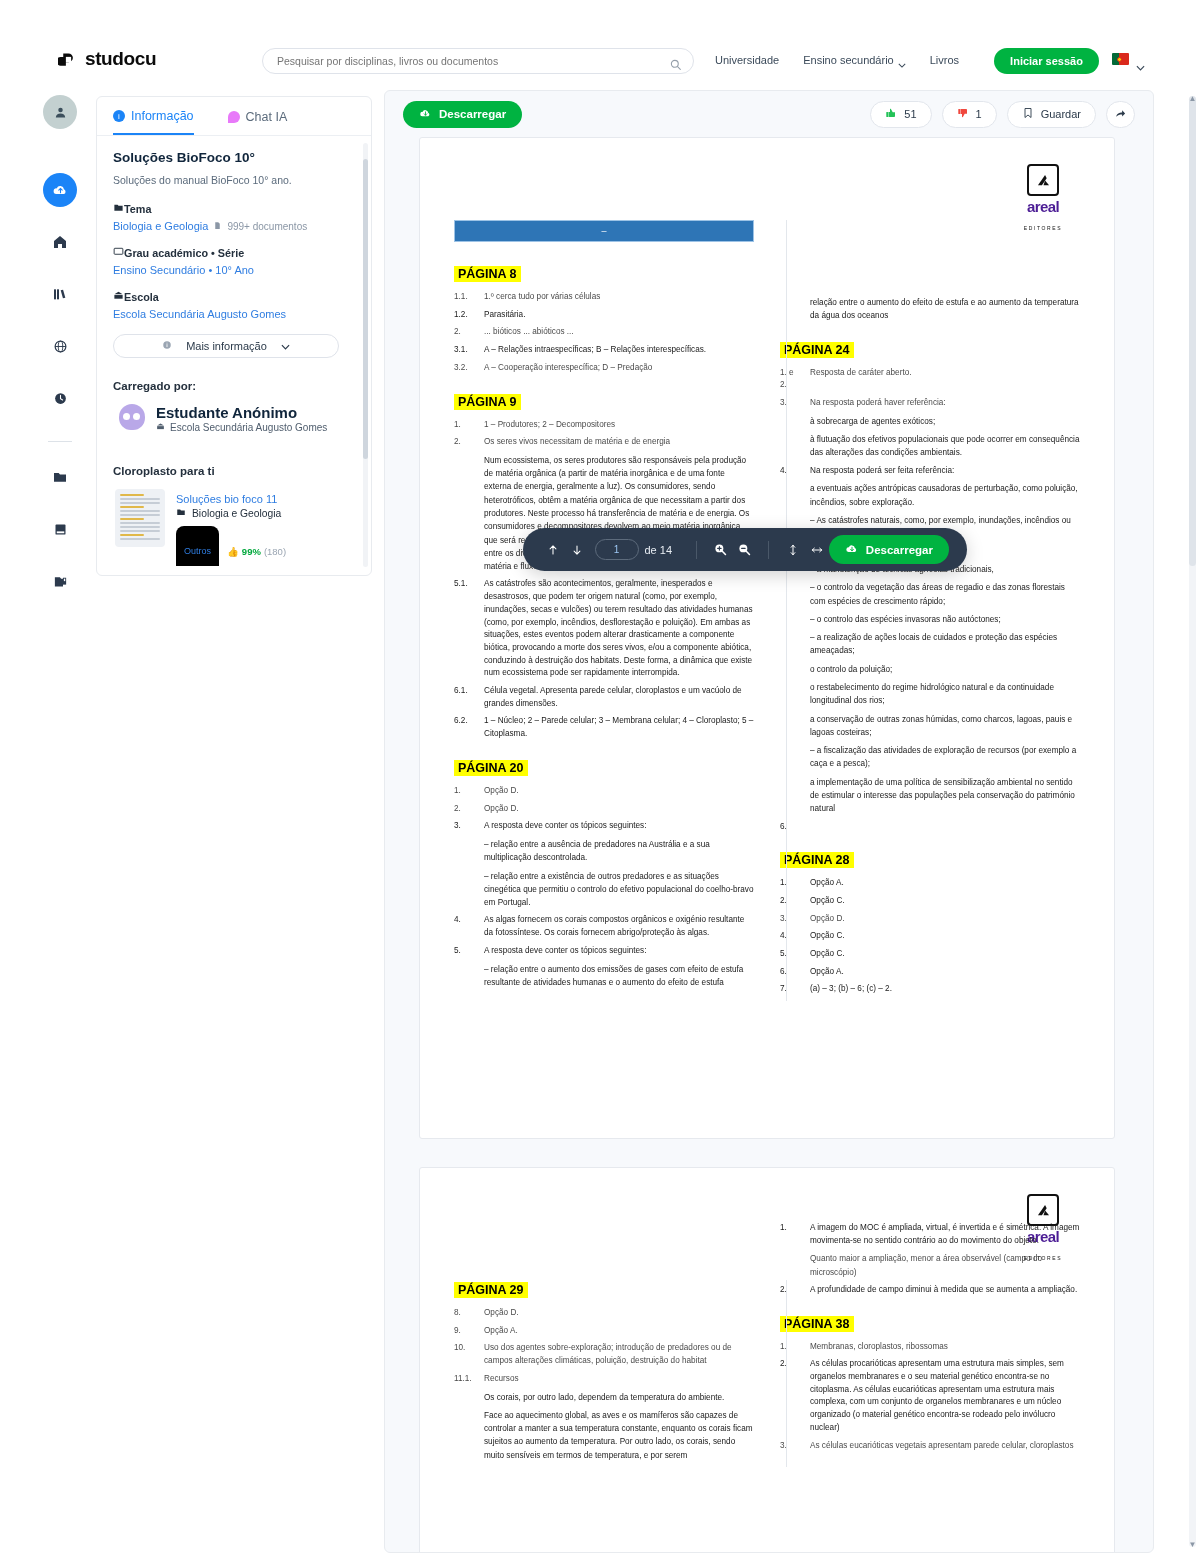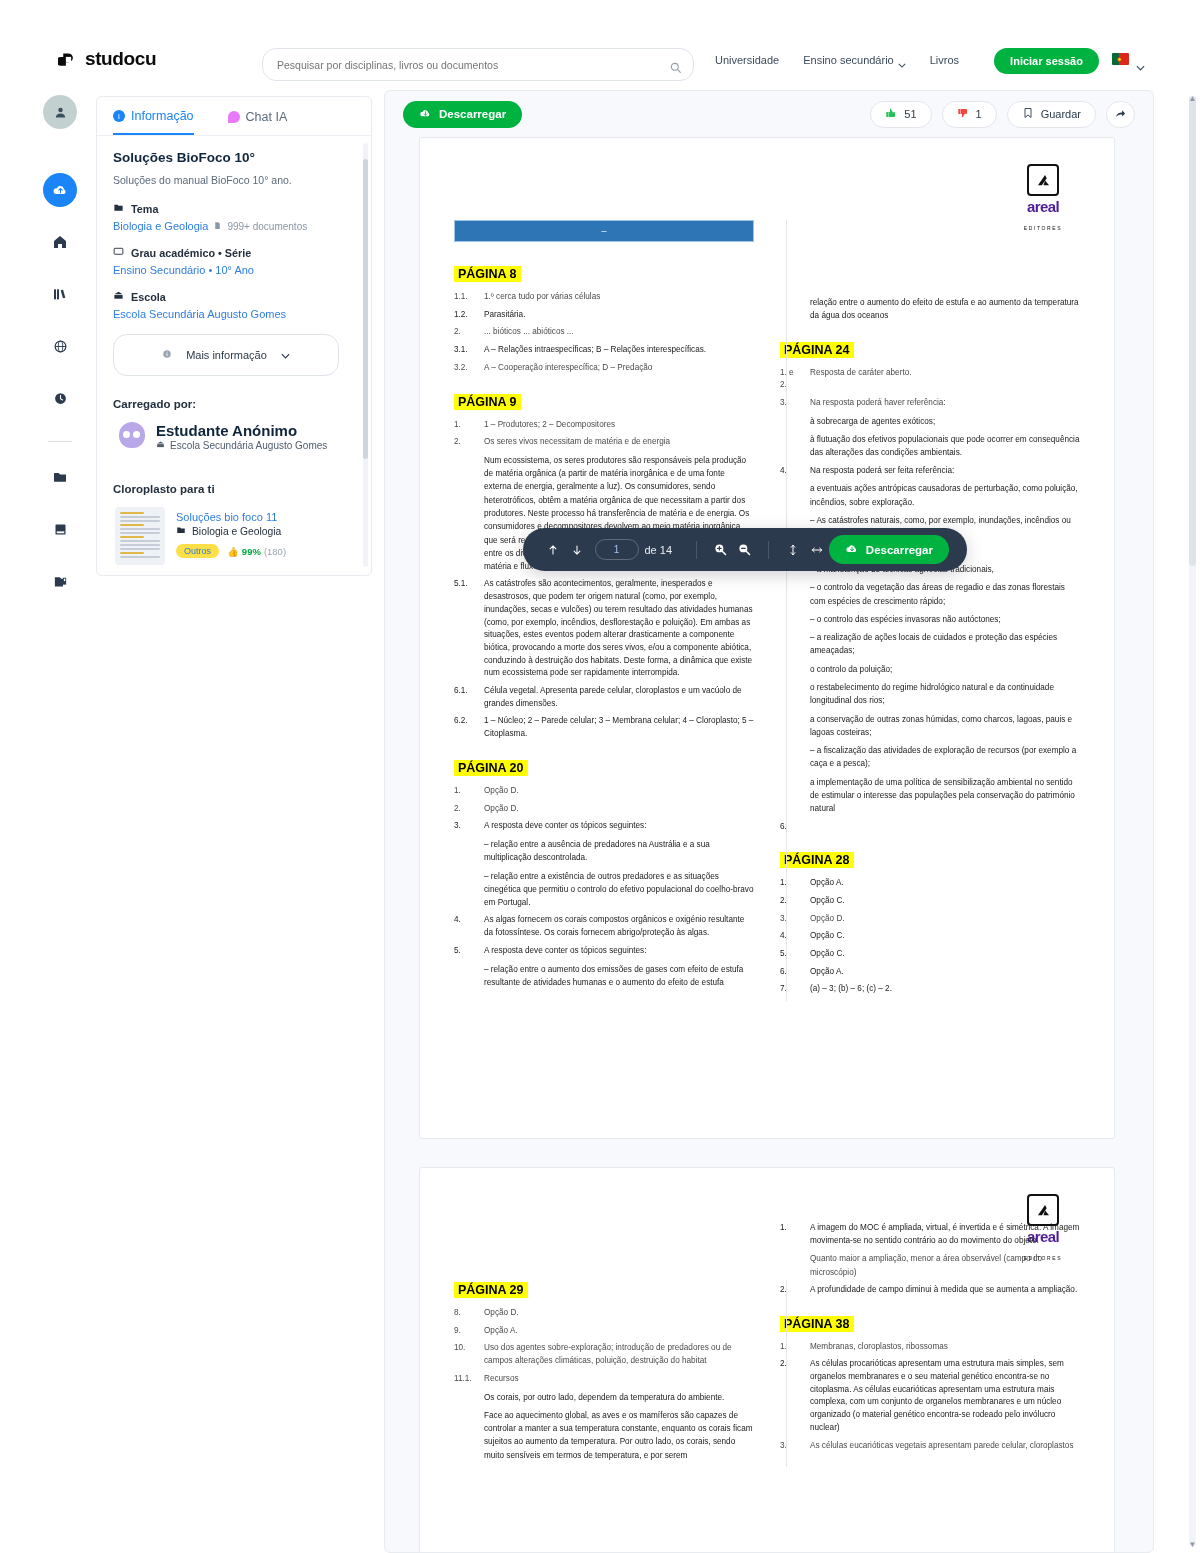--- a/index.html
+++ b/index.html
@@ -14,21 +14,21 @@
   
   .topnav{
     position:absolute; top:0; left:0; width:1200px; height:90px;
     background:#fff; display:flex; align-items:center;
   }
   .logo-wrap{ position:absolute; left:58px; top:48px; display:flex; align-items:center; gap:6px;}
   .logo-mark{ width:21px;height:21px; position:relative;}
   .logo-text{ font-size:19px; font-weight:bold; letter-spacing:-0.4px; color:#0b0b0b;}
 
   .search-box{
-    position:absolute; left:262px; top:48px; width:432px; height:33px;
+    position:absolute; left:262px; top:48px; width:432px; height:26px;
     border:1px solid #dfe3ea; border-radius:14px; background:#fff;
     display:flex; align-items:center; padding:0 12px;
   }
   .search-box input{
     border:0; outline:0; flex:1; font-size:10.5px; color:#6b7280;
     font-family:"Liberation Sans", sans-serif; background:transparent;
   }
   .search-ico{ width:11px;height:11px; flex:0 0 auto; opacity:.65;}
 
   .nav-links{ position:absolute; left:715px; top:54px; display:flex; align-items:center; gap:24px;}
@@ -63,43 +63,43 @@
   .tabs{ display:flex; gap:34px; padding:12px 16px 0; border-bottom:1px solid #eceff3; position:relative;}
   .tab{ font-size:12.5px; display:flex; align-items:center; gap:6px; padding-bottom:10px; cursor:pointer; color:#5b6b7c;}
   .tab.active{ color:#1b84f7; border-bottom:2px solid #1b84f7;}
   .tab-dot{ width:12px;height:12px;border-radius:50%; display:inline-flex;align-items:center;justify-content:center; font-size:8px; color:#fff;}
   .dot-info{ background:#1b84f7;}
   .dot-ai{ background:#e879f9; border-radius:50% 50% 50% 0;}
 
   .side-body{ padding:14px 16px 0; position:relative; height:430px; overflow:hidden;}
   .side-title{ font-size:13.5px; font-weight:bold; color:#10253b; margin:0 0 9px;}
   .side-sub{ font-size:10.5px; color:#5b6b7c; margin:0 0 16px;}
-  .meta-label{ display:flex; align-items:center; gap:7px; font-size:10.8px; color:#24303d; margin:0 0 5px; font-weight:600;}
+  .meta-label{ display:flex; align-items:center; font-size:10.8px; color:#24303d; margin:0 0 5px; font-weight:600;}
   .meta-val{ font-size:11px; color:#2f7de1; margin:0 0 14px; display:flex; align-items:center; gap:5px; cursor:pointer;}
   .meta-count{ color:#8b97a6; font-size:10px;}
   .more-btn{
-    width:226px;height:42px;border:1px solid #dfe3ea;border-radius:14px;background:#fff;
+    width:226px;height:24px;border:1px solid #dfe3ea;border-radius:14px;background:#fff;
     display:flex;align-items:center;justify-content:center;gap:14px;font-size:11px;color:#2b3a4a;
     margin:6px 0 22px; cursor:pointer; font-family:"Liberation Sans", sans-serif;
   }
   .sec-head{ font-size:11.5px; font-weight:600; color:#24303d; margin:0 0 12px;}
   .uploader{ display:flex; align-items:flex-start; gap:11px; margin:0 0 32px; padding-left:6px;}
   .up-av{ width:26px;height:26px;border-radius:50% 50% 46% 46%; background:#b9a8e8; position:relative; flex:0 0 auto;}
   .up-av:before,.up-av:after{content:"";position:absolute;top:9px;width:7px;height:7px;border-radius:50%;background:#fff;}
   .up-av:before{left:4px;} .up-av:after{left:14px;}
   .up-name{ font-size:15px;font-weight:bold;color:#10253b; margin-bottom:0;}
   .up-school{ font-size:10px;color:#4f5d6d; display:flex;align-items:center;gap:5px;}
   .rec-card{ display:flex; gap:11px; padding-left:2px;}
   .rec-thumb{ width:50px;height:58px;border-radius:4px;background:#eef1f5; padding:5px; display:flex; flex-direction:column; gap:2px; overflow:hidden;}
   .rec-thumb i{ display:block;height:2px;background:#c6cdd6;border-radius:1px;}
   .rec-thumb i.a{ background:#e0b84a; width:60%;}
   .rec-title{ font-size:11px;color:#2f7de1;margin-bottom:5px; cursor:pointer;}
   .rec-sub{ font-size:10.3px;color:#24303d; display:flex;align-items:center;gap:6px; margin-bottom:7px;}
   .rec-tags{ display:flex;align-items:center;gap:8px;}
-  .pill{ background:#fde047;color:#2f7de1;font-size:9px;border-radius:8px;padding:2px 8px;}
+  .pill{ background:#000000;color:#2f7de1;font-size:9px;border-radius:8px;padding:20px 8px;}
   .rating{ font-size:9.5px;color:#00a83c;font-weight:bold;display:flex;align-items:center;gap:3px;}
   .rating span.c{ color:#9aa5b2; font-weight:normal;}
   .side-scroll{ position:absolute; right:3px; top:46px; width:5px; height:424px; }
   .side-scroll .track{ width:100%;height:100%;background:#f1f3f6;border-radius:3px;}
   .side-scroll .thumb{ position:absolute;top:16px;left:0;width:5px;height:300px;background:#cfd6de;border-radius:3px;}
 
   
   .viewer{
     position:absolute; left:384px; top:90px; width:770px; height:1463px;
     background:#f7f9fc; border:1px solid #e8ebef; border-radius:6px; overflow:hidden;

